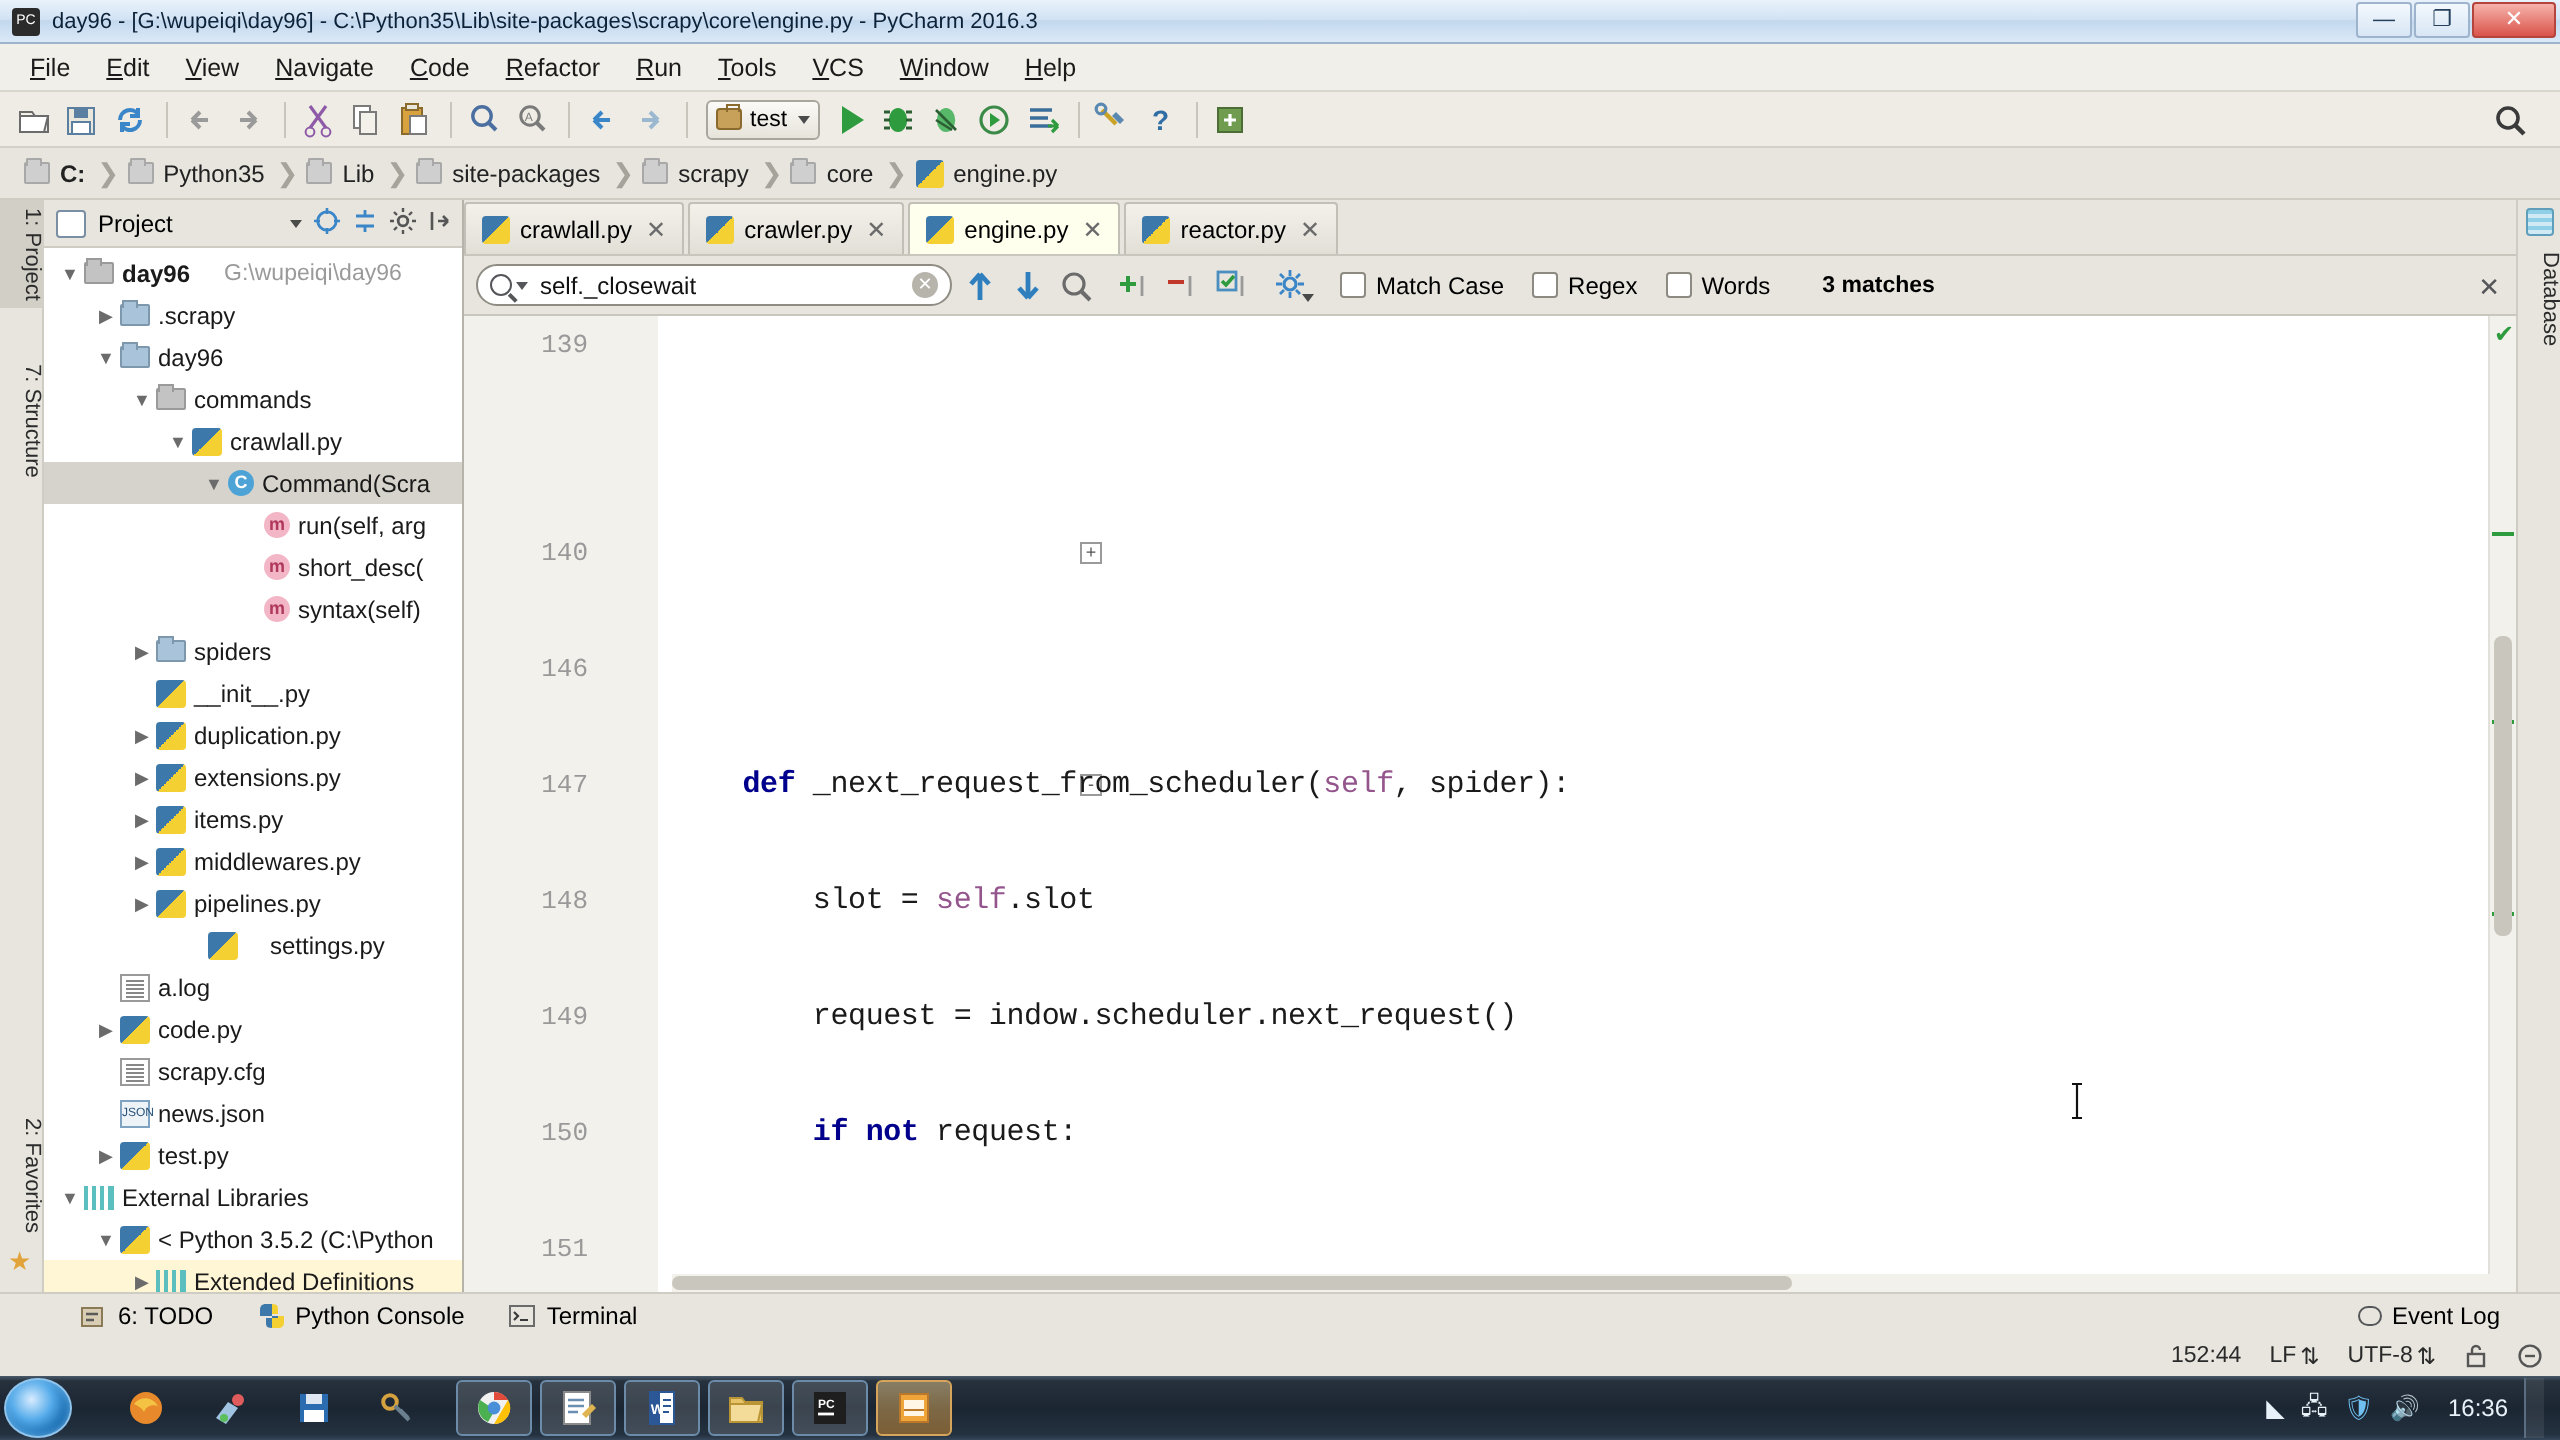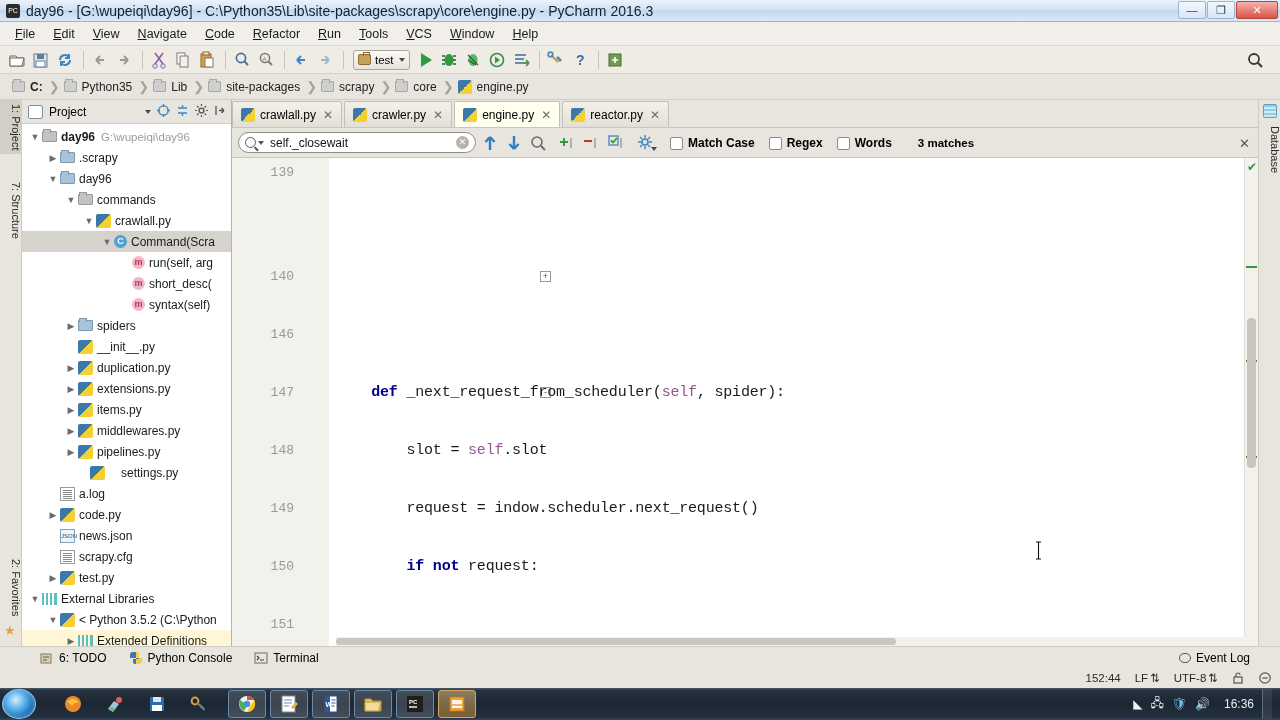--- a/index.html
+++ b/index.html
@@ -17,21 +17,21 @@
     position:absolute; left:0; top:0; width:1280px; height:22px;
     background:linear-gradient(to bottom,#e9f2fb 0%,#d3e3f4 45%,#c3d8ee 50%,#dbe9f7 100%);
     border-bottom:1px solid #9db4cc;
     display:flex; align-items:center;
   }
   .title-ico {
     width:14px; height:14px; margin-left:6px; margin-right:6px;
     background:#2b2b2b; color:#fff; font-size:7px; line-height:14px;
     text-align:center; border-radius:2px; font-family:"Liberation Sans",sans-serif;
   }
-  .title-text { font-size:14px; color:#0b2239; }
+  .title-text { font-size:11px; color:#0b2239; }
   .win-btns { position:absolute; right:2px; top:1px; display:flex; gap:1px; }
   .win-btn {
     width:28px; height:18px; border:1px solid #9db4cc; border-radius:2px;
     background:linear-gradient(to bottom,#f3f8fd,#d8e6f5);
     font-size:11px; line-height:16px; text-align:center; color:#24405c;
   }
   .win-btn.close { background:linear-gradient(to bottom,#f6b3ab,#d9534a); border-color:#b5443c; color:#fff; width:42px;}
 
   
   .menubar {
@@ -113,21 +113,21 @@
   .ico.folder:before{content:"";position:absolute;left:0;top:-3px;width:6px;height:3px;background:#c3c3c3;border:1px solid #9a9a9a;border-bottom:none;}
   .ico.folderb{background:#a9c3db;border:1px solid #7d97ad;border-radius:1px;height:11px;}
   .ico.folderb:before{content:"";position:absolute;left:0;top:-3px;width:6px;height:3px;background:#a9c3db;border:1px solid #7d97ad;border-bottom:none;}
   .ico.py{border-radius:2px;background:linear-gradient(135deg,#3c78aa 0 50%,#f5d033 50% 100%);}
   .ico.cls{width:13px;height:13px;border-radius:50%;background:#4da3d6;color:#fff;font-size:9px;line-height:13px;text-align:center;font-weight:bold;}
   .ico.mth{width:13px;height:13px;border-radius:50%;background:#f3b6c6;color:#b03a5b;font-size:9px;line-height:13px;text-align:center;font-weight:bold;}
   .ico.txt{background:#fff;border:1px solid #9a9a9a;}
   .ico.txt:after{content:"";position:absolute;left:2px;top:2px;right:2px;height:1px;box-shadow:0 2px 0 #888,0 4px 0 #888,0 6px 0 #888,0 8px 0 #888;background:#888;}
   .ico.json{background:#eef3f7;border:1px solid #7fa3c0;font-size:6px;color:#27527a;line-height:13px;text-align:center;}
   .ico.lib{background:linear-gradient(to right,#5bbfbf 0 2px,transparent 2px 4px,#5bbfbf 4px 6px,transparent 6px 8px,#5bbfbf 8px 10px,transparent 10px 12px,#5bbfbf 12px 14px);height:12px;}
-  .dim { color:#9a9a9a; margin-left:6px; font-size:11.5px;}
+  .dim { color:#9a9a9a; margin-left:17px; font-size:11.5px;}
   .bold { font-weight:bold; }
 
   
   .editor-area { position:absolute; left:232px; top:100px; right:22px; height:546px; background:#fff; }
 
   .tabs { height:28px; background:#e7e5de; border-bottom:1px solid #c9c6be; display:flex; align-items:flex-end; }
   .tab {
     height:26px; display:flex; align-items:center; padding:0 8px 0 8px;
     border:1px solid #c2bfb7; border-bottom:none; margin-right:2px;
     background:linear-gradient(to bottom,#f3f1ea,#e2dfd7); font-size:12px; border-radius:2px 2px 0 0;
@@ -147,21 +147,21 @@
   }
   .find-input-wrap .mag { width:11px;height:11px;border:1.6px solid #55565a;border-radius:50%;position:relative;flex:none;}
   .find-input-wrap .mag:after{content:"";position:absolute;right:-4px;bottom:-3px;width:5px;height:1.6px;background:#55565a;transform:rotate(45deg);}
   .find-input-wrap .tri{width:0;height:0;border-left:3px solid transparent;border-right:3px solid transparent;border-top:4px solid #55565a;margin-left:2px;flex:none;}
   .find-input-wrap input{
     border:none; outline:none; flex:1; font-family:"Liberation Sans",sans-serif; font-size:12px;
     margin-left:4px; background:transparent; color:#111;
   }
   .clear-x { width:13px;height:13px;border-radius:50%;background:#b7b4ac;color:#fff;font-size:9px;line-height:13px;text-align:center;flex:none;}
   .fb-ico { width:20px; height:22px; margin-left:4px; position:relative; }
-  .cbx-wrap { display:flex; align-items:flex-end; margin-left:14px; font-size:12px;font-weight:bold; }
+  .cbx-wrap { display:flex; align-items:flex-start; margin-left:14px; font-size:12px; }
   .cbx { width:13px;height:13px;border:1px solid #8d8a82;background:#fff;border-radius:2px;margin-right:5px;}
   .matches { margin-left:26px; font-size:11.5px; font-weight:bold; }
   .fb-close { position:absolute; right:8px; top:8px; color:#55565a; font-size:13px; }
 
   
   .code-pane { position:relative; height:488px; background:#fff; overflow:hidden; }
   .gutter { position:absolute; left:0; top:0; width:97px; height:100%; background:#f2f1ec; border-right:1px solid #e2e0da;}
   .fold-col { position:absolute; left:68px; top:0; width:29px; height:100%; background:#f2f1ec;}
   .code-rows { position:absolute; left:0; top:0; right:0; }
   .crow { height:29px; position:relative; }
@@ -551,44 +551,44 @@
         <div class="trow" style="padding-left: 42px;">
           <span class="tw">▶</span>
           <span class="ico py"></span>
           <span>middlewares.py</span>
         </div>
         <div class="trow" style="padding-left: 42px;">
           <span class="tw">▶</span>
           <span class="ico py"></span>
           <span>pipelines.py</span>
         </div>
-        <div class="trow" style="padding-left: 42px; gap: 12px;">
+        <div class="trow" style="padding-left: 56px; gap: 12px;">
           <span class="tw"></span>
           <span class="ico py"></span>
           <span>settings.py</span>
         </div>
         <div class="trow" style="padding-left: 24px;">
           <span class="tw"></span>
           <span class="ico txt"></span>
           <span>a.log</span>
         </div>
         <div class="trow" style="padding-left: 24px;">
           <span class="tw">▶</span>
           <span class="ico py"></span>
           <span>code.py</span>
         </div>
         <div class="trow" style="padding-left: 24px;">
           <span class="tw"></span>
+          <span class="ico txt"></span>
+          <span>scrapy.cfg</span>
+        </div>
+        <div class="trow" style="padding-left: 24px;">
+          <span class="tw"></span>
           <span class="ico json">JSON</span>
           <span>news.json</span>
-        </div>
-        <div class="trow" style="padding-left: 24px;">
-          <span class="tw"></span>
-          <span class="ico txt"></span>
-          <span>scrapy.cfg</span>
         </div>
         <div class="trow" style="padding-left: 24px;">
           <span class="tw">▶</span>
           <span class="ico py"></span>
           <span>test.py</span>
         </div>
         <div class="trow" style="padding-left: 6px;">
           <span class="tw">▼</span>
           <span class="ico lib"></span>
           <span>External Libraries</span>

